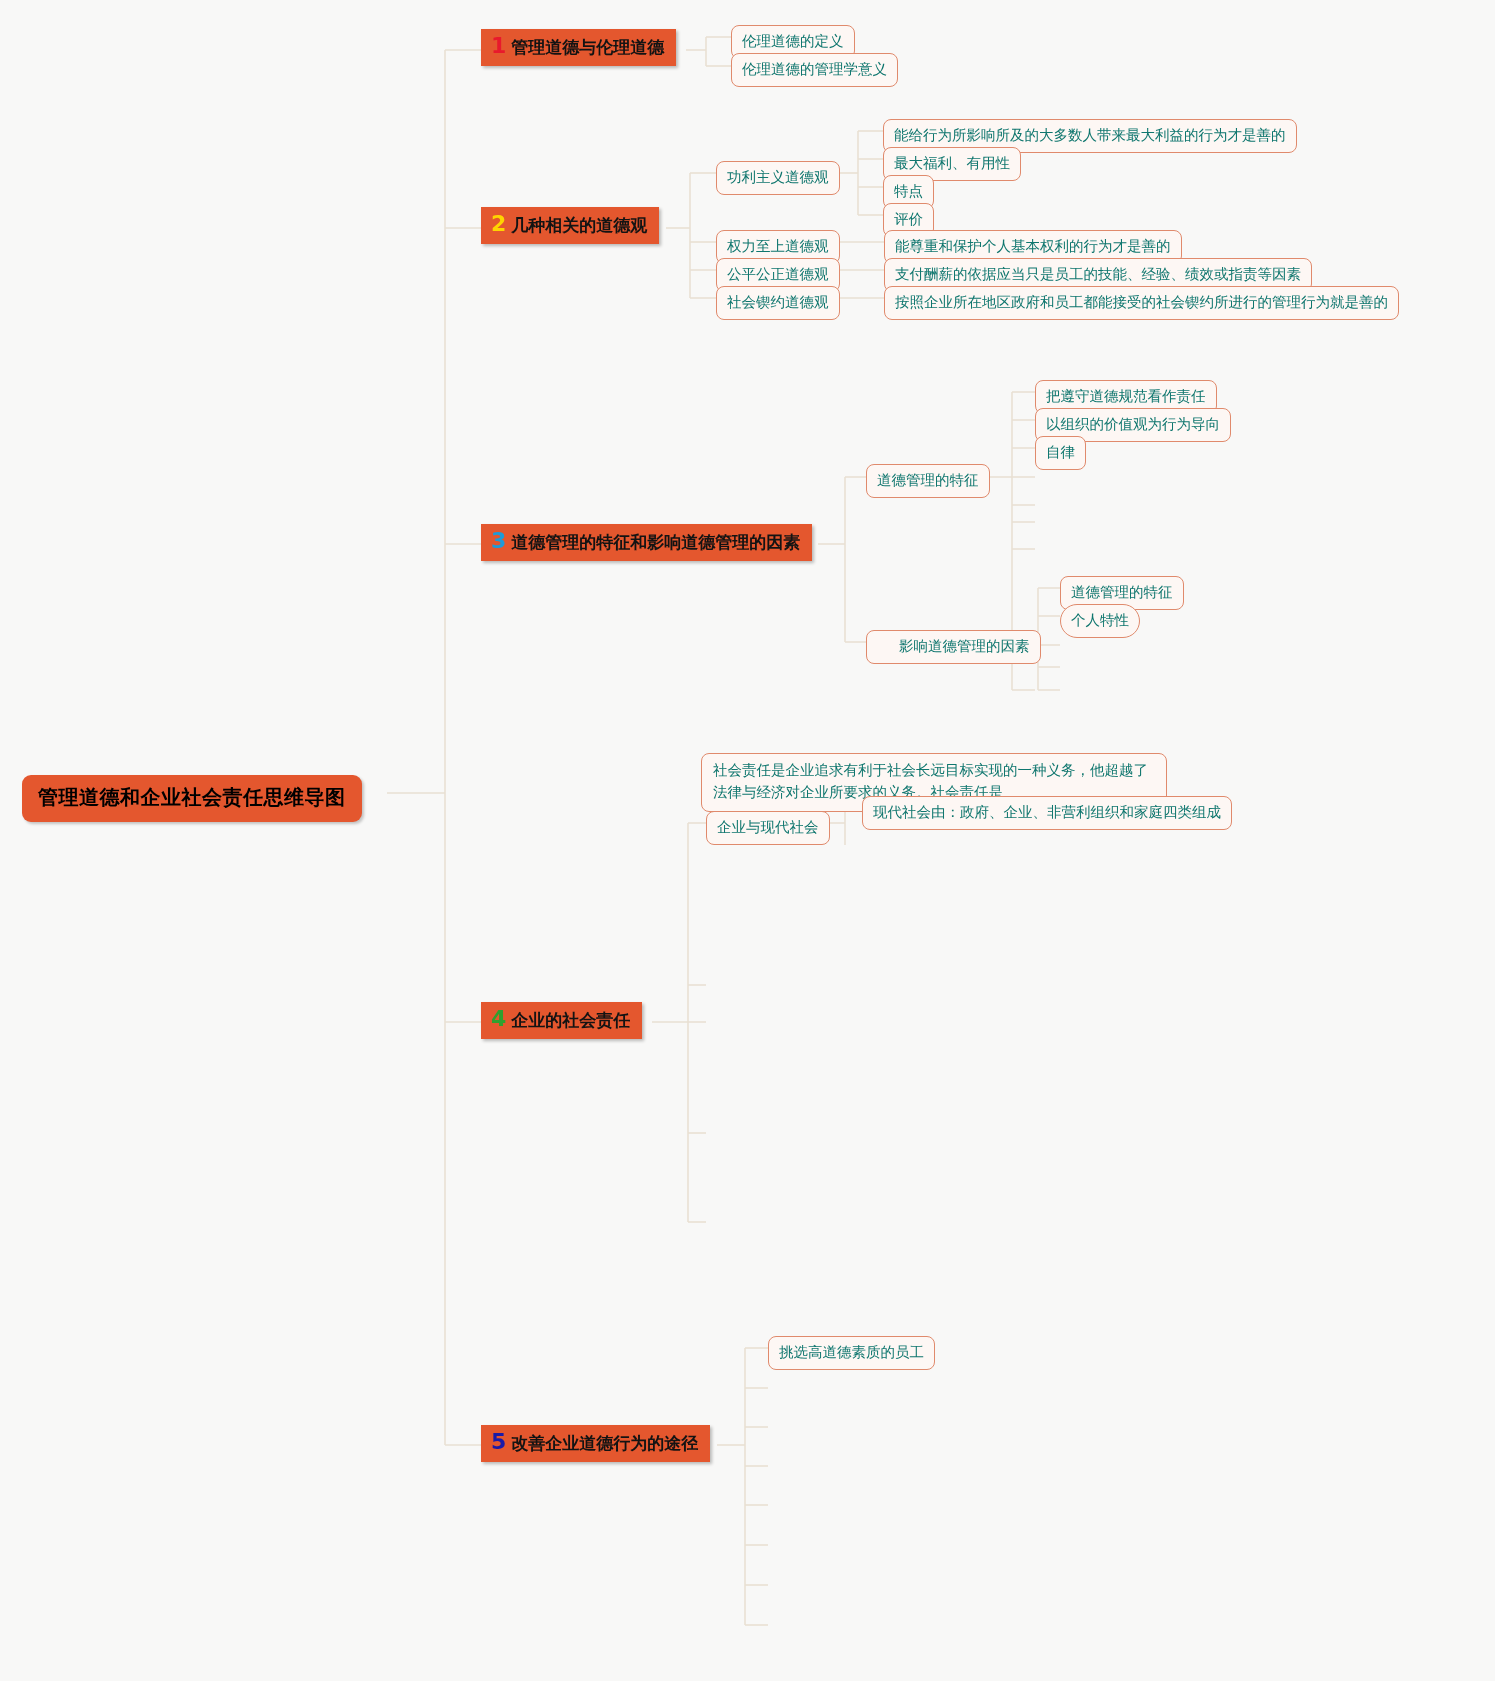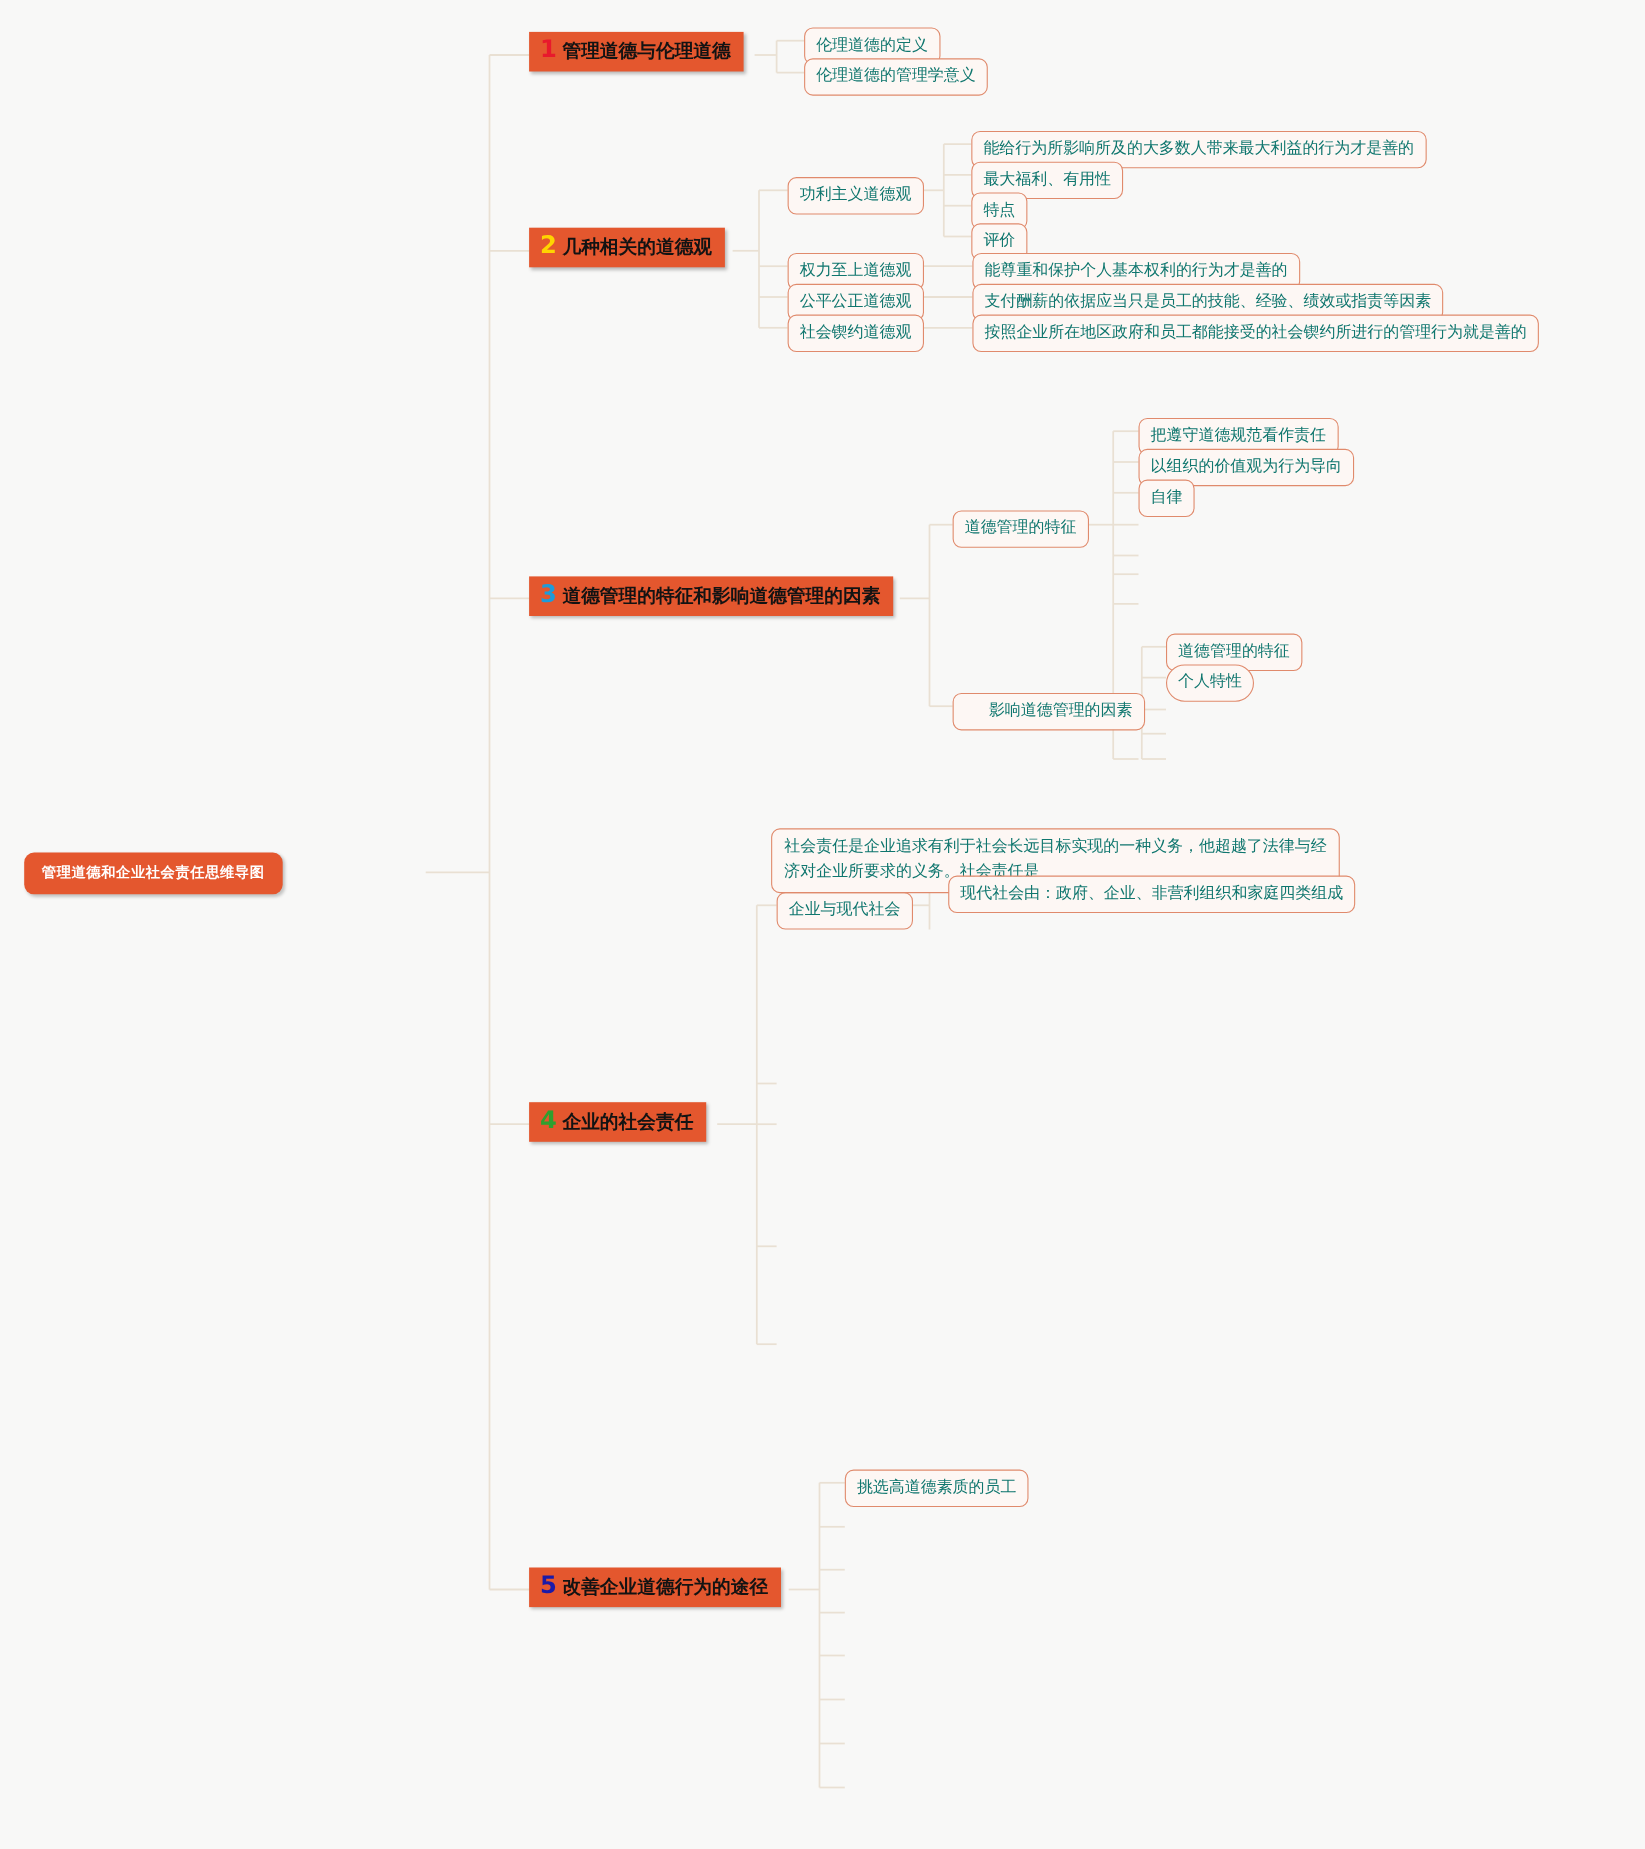--- a/index.html
+++ b/index.html
@@ -14,23 +14,23 @@
   }
   #canvas { position: absolute; inset: 0; }
   svg.links { position:absolute; left:0; top:0; width:1495px; height:1681px; pointer-events:none; }
 
   .node { position: absolute; white-space: nowrap; }
 
   
   .root {
     background: #e4572e;
     border-radius: 9px;
-    color: #ffffff;
+    color: #000000;
     font-weight: bold;
-    font-size: 13px;
+    font-size: 20px;
     padding: 9px 16px 11px 16px;
     letter-spacing: 0.5px;
     box-shadow: 2px 2px 3px rgba(0,0,0,0.22);
   }
 
   
   .chapter {
     background: #e4572e;
     color: #131313;
     font-size: 17px;
@@ -194,21 +194,21 @@
   <div class="node pill tight" style="left:866px; top:630px;padding-left:32px;">影响道德管理的因素</div>
   <div class="node pill tight" style="left:1060px; top:576px;">道德管理的特征</div>
   <div class="node pill tight" style="left:1060px; top:604px;border-radius:17px;">个人特性</div>
 
   <div class="node chapter" style="left:481px; top:1002px;">
     <span class="num" style="color:#2fa02f">4</span>
     <span>企业的社会责任</span>
   </div>
 
   <div class="node pill tight" style="left:706px; top:811px;">企业与现代社会</div>
-  <div class="node pill wrap" style="left:701px; top:753px; width:517px;">社会责任是企业追求有利于社会长远目标实现的一种义务，他超越了法律与经济对企业所要求的义务。社会责任是</div>
+  <div class="node pill wrap" style="left:701px; top:753px; width:466px;">社会责任是企业追求有利于社会长远目标实现的一种义务，他超越了法律与经济对企业所要求的义务。社会责任是</div>
   <div class="node pill tight" style="left:862px; top:796px;">现代社会由：政府、企业、非营利组织和家庭四类组成</div>
 
   <div class="node chapter" style="left:481px; top:1425px;">
     <span class="num" style="color:#1a1aa8">5</span>
     <span>改善企业道德行为的途径</span>
   </div>
 
   <div class="node pill tight" style="left:768px; top:1336px;">挑选高道德素质的员工</div>
 
 </div>

